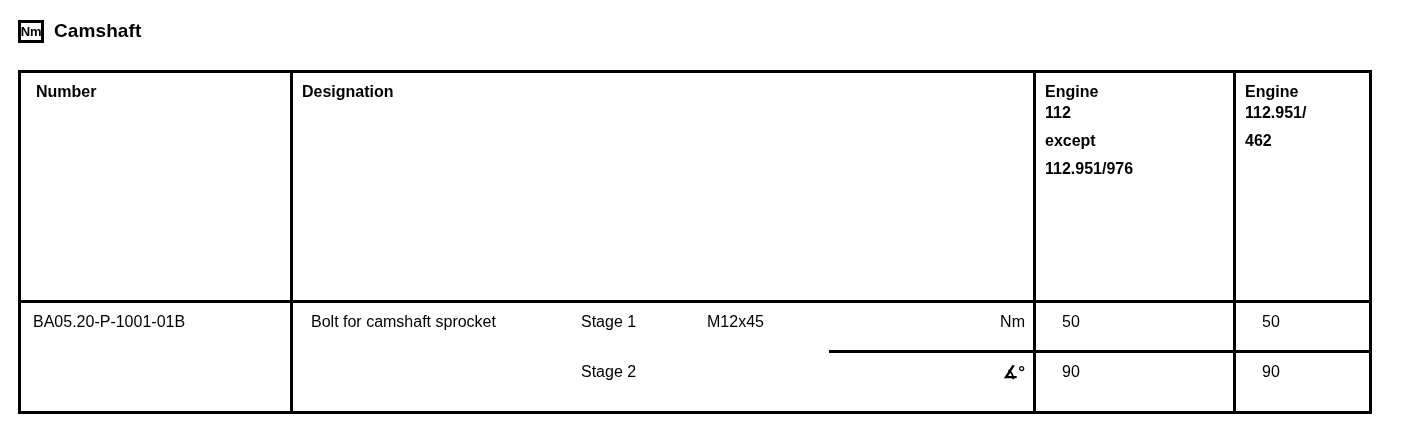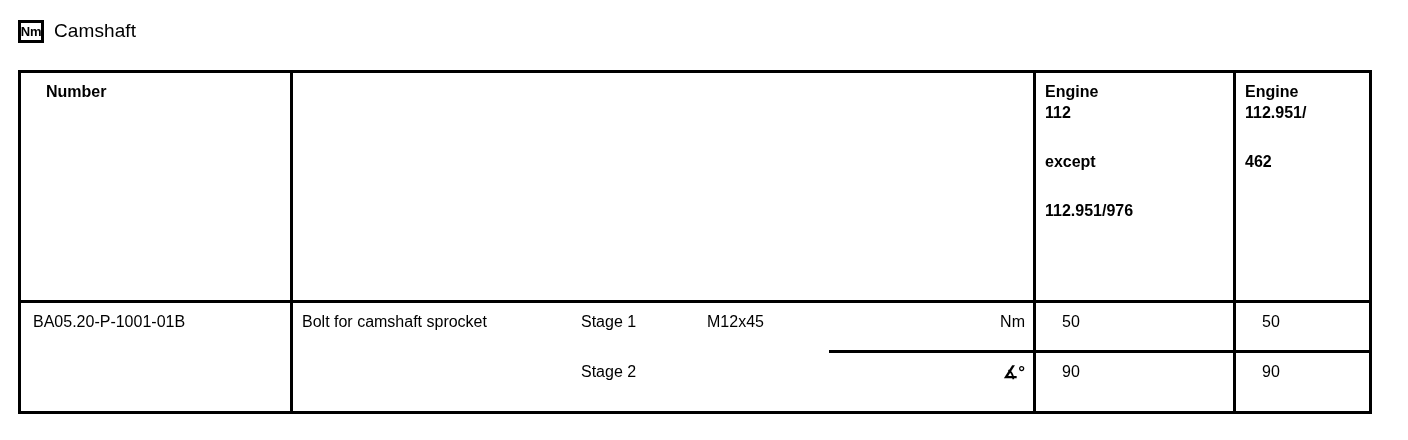--- a/index.html
+++ b/index.html
@@ -34,21 +34,21 @@
     align-items: center;
     justify-content: center;
     font-size: 13px;
     font-weight: bold;
     line-height: 1;
     letter-spacing: -0.3px;
   }
   .title-text {
     margin-left: 10px;
     font-size: 19px;
-    font-weight: normal;
+    font-weight: bold;
     letter-spacing: 0.1px;
   }
 
   
   .spec-table {
     position: absolute;
     left: 18px;
     top: 70px;
     width: 1354px;
     height: 344px;
@@ -82,45 +82,45 @@
   .hdr {
     position: absolute;
     top: 0;
     height: 227px;
     padding: 11px 0 0 9px;
     box-sizing: border-box;
     font-size: 16px;
     font-weight: bold;
     line-height: 1;
   }
-  .hdr.number      { left: 16px;    width: 266px; }
+  .hdr.number      { left: 6px;    width: 266px; }
   .hdr.designation { left: 272px;  width: 740px; }
   .hdr.eng112      { left: 1015px; width: 197px; }
   .hdr.eng112951   { left: 1215px; width: 136px; }
 
   .hdr .ln { display: block; }
   .hdr .ln + .ln { margin-top: 5px; }
-  .hdr .ln.gap { margin-top: 33px; }
+  .hdr .ln.gap { margin-top: 12px; }
 
   
   .cell {
     position: absolute;
     box-sizing: border-box;
     font-size: 16px;
     font-weight: normal;
     line-height: 1;
     padding-top: 11px;
   }
   .cell.number-val {
     left: 3px; top: 230px; width: 266px; height: 130px;
     padding-left: 9px;
   }
   .cell.designation-val {
     left: 272px; top: 230px; width: 740px; height: 111px;
-    padding-left: 9px;
+    padding-left: 18px;
   }
   .cell.size-val {
     left: 272px; top: 230px; width: 740px; height: 47px;
     padding-left: 0;
     text-align: left;
   }
   .cell.size-val .size-inner {
     position: absolute;
     left: 414px;
     top: 11px;
@@ -177,20 +177,23 @@
   <div class="vrule c3"></div>
 
   <div class="hrule header-sep"></div>
 
   <div class="hrule stage-sep"></div>
 
   <div class="hdr number">
     <span class="ln">Number</span>
   </div>
 
+  <div class="hdr designation">
+    <span class="ln">Designation</span>
+  </div>
 
   <div class="hdr eng112">
     <span class="ln">Engine</span>
     <span class="ln">112</span>
     <span class="ln gap">except</span>
     <span class="ln gap">112.951/976</span>
   </div>
 
   <div class="hdr eng112951">
     <span class="ln">Engine</span>

